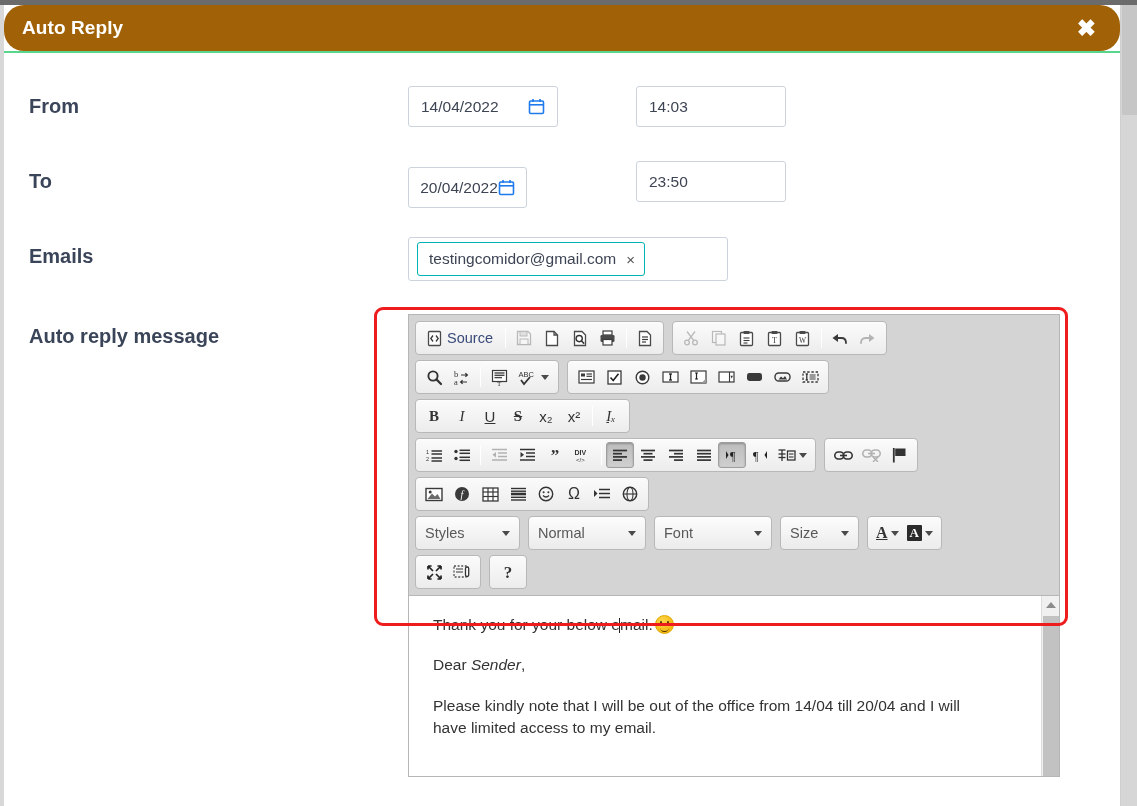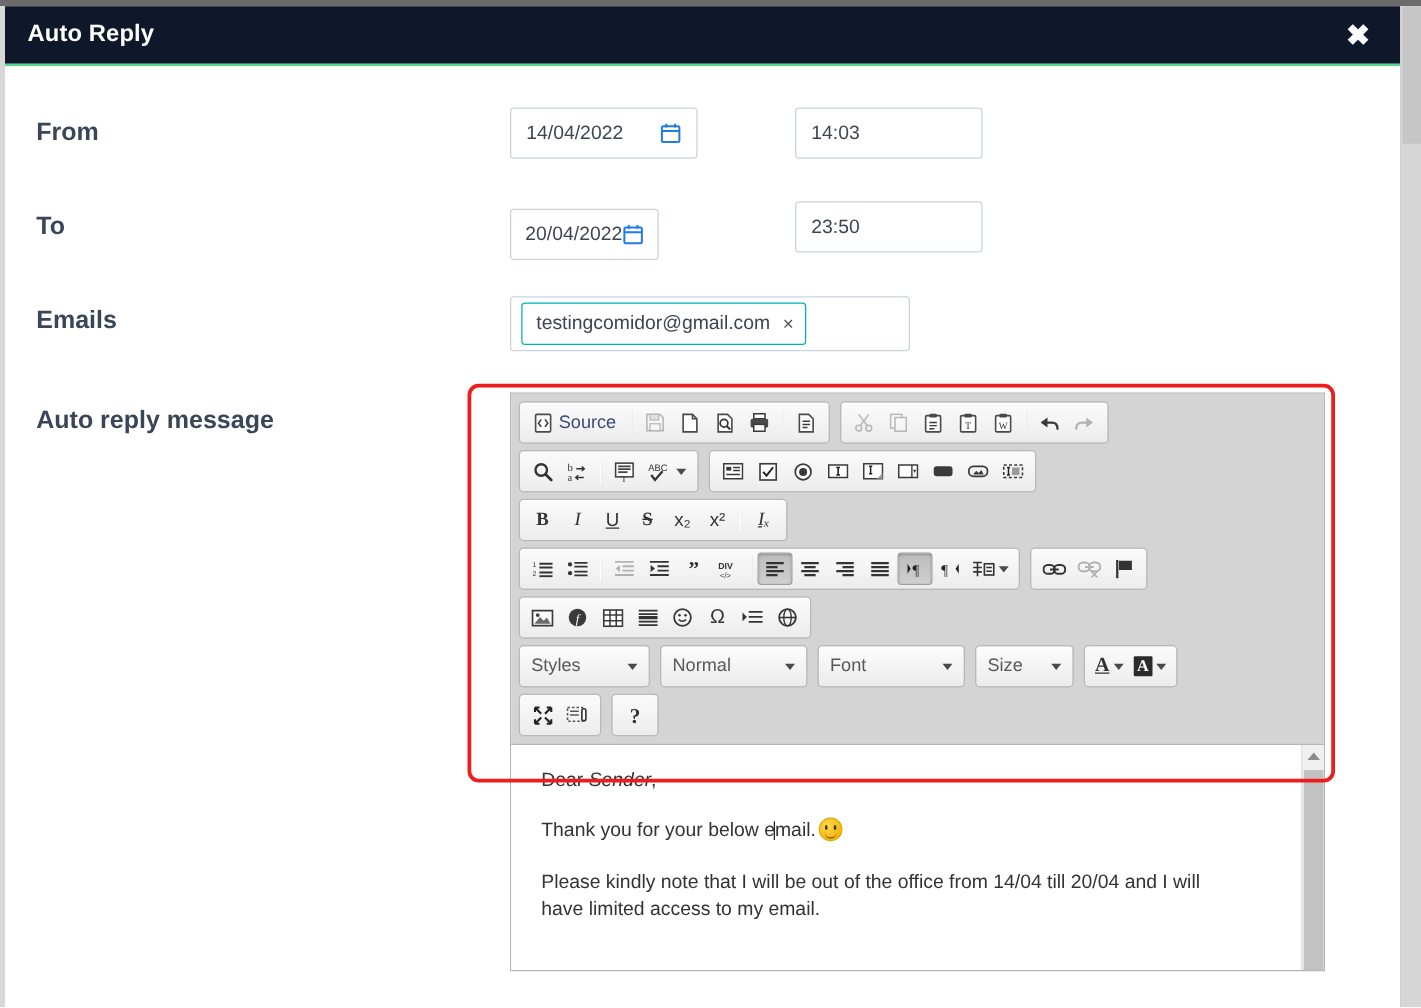--- a/index.html
+++ b/index.html
@@ -23,23 +23,24 @@
   }
   .frame-left {
     position:absolute; left:0; top:5px; width:4px; height:801px;
     background:#d8d8d8;
   }
   
   .modal-header {
     position: absolute;
     left: 4px; top: 5px;
     width: 1116px; height: 46px;
-    background: #0f172a;
+    background: #a16207;
     display: flex; align-items: center;
     padding: 0 18px;
+    border-radius: 20px;
   }
   .modal-title {
     color: #ffffff;
     font-size: 19px;
     font-weight: bold;
     letter-spacing: .1px;
   }
   .modal-close {
     margin-left: auto;
     color: #ffffff;
@@ -942,24 +943,24 @@
             <span class="gl b" style="font-size:17px;">?</span>
           </div>
         </div>
       </div>
 
     </div>
 
     <div class="ck-body">
       <div class="ck-text">
         <p>
-          <span>Dear </span><em>Sender</em><span>,</span>
+          <span>Thank you for your below e</span><span class="caret-bar"></span><span>mail.</span><span class="smiley"></span>
         </p>
         <p>
-          <span>Thank you for your below e</span><span class="caret-bar"></span><span>mail.</span><span class="smiley"></span>
+          <span>Dear </span><em>Sender</em><span>,</span>
         </p>
         <p class="last">Please kindly note that I will be out of the office from 14/04 till 20/04 and I will have limited access to my email.</p>
       </div>
       <div class="ck-scroll">
         <div class="up">
             <i></i>
           </div>
         <div class="thumb"></div>
       </div>
     </div>

